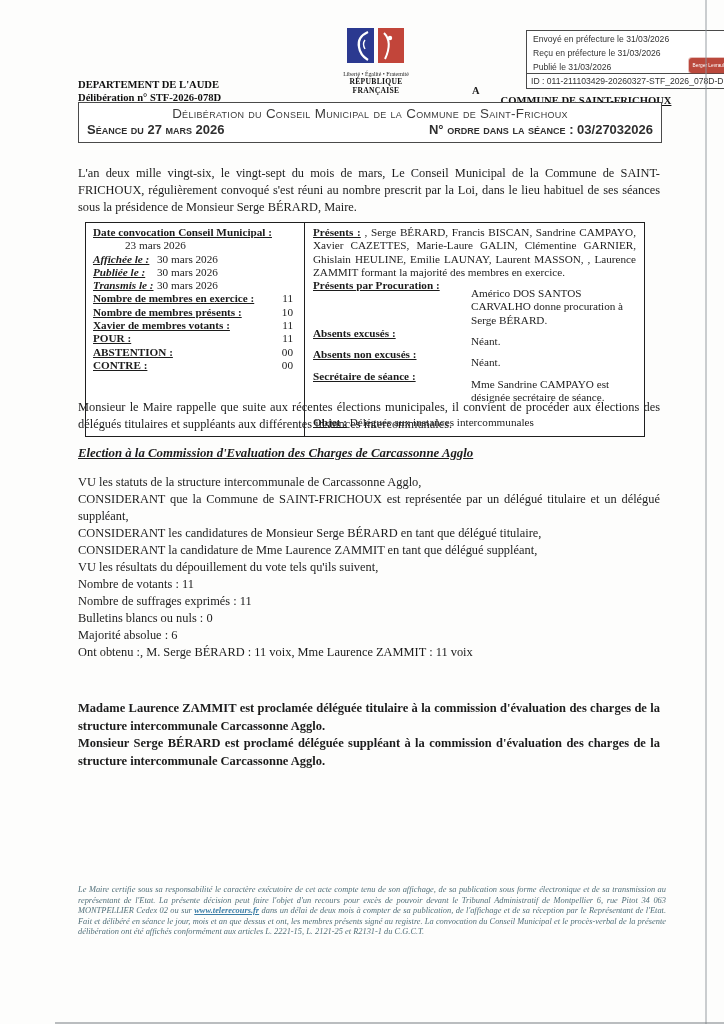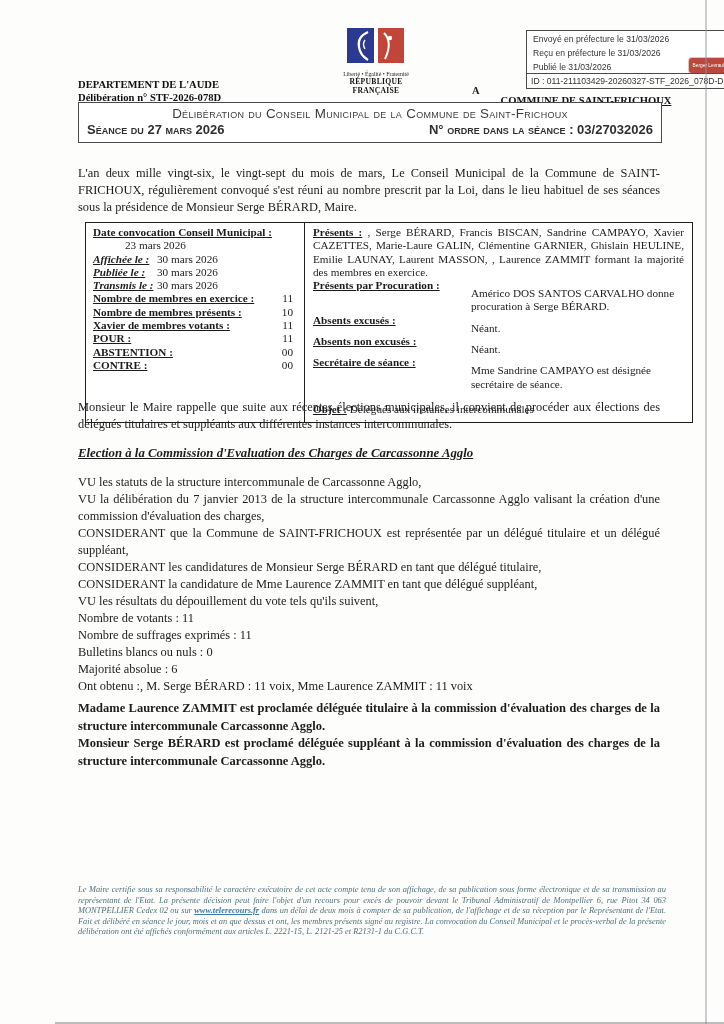--- a/index.html
+++ b/index.html
@@ -65,21 +65,21 @@
   .title-main{text-align:center;font-size:13.4px;letter-spacing:.3px;line-height:16px;}
   .title-row2{display:flex;justify-content:space-between;font-weight:bold;font-size:13px;line-height:16px;color:#2f2f2f;}
 
   
   .intro{
     position:absolute;left:78px;top:165px;width:582px;
     font-size:12.4px;line-height:17px;text-align:justify;
   }
 
   .meta-table{
-    position:absolute;left:85px;top:222px;width:608px;
+    position:absolute;left:85px;top:222px;width:560px;
     border:1.6px solid #1f1f1f;display:flex;background:#fff;
     font-size:11.2px;line-height:13.3px;
   }
   .col-left{width:219px;border-right:1.6px solid #1f1f1f;padding:3px 5px 8px 7px;}
   .col-right{flex:1;padding:3px 8px 6px 8px;}
   .lbl{font-weight:bold;text-decoration:underline;}
   .lbl-it{font-weight:bold;font-style:italic;text-decoration:underline;}
   .row-num{display:flex;justify-content:space-between;}
   .row-num .val{padding-right:6px;}
   .row-date{display:flex;}
@@ -233,21 +233,20 @@
       </div>
     </div>
   </div>
 
   <p class="para1">Monsieur le Maire rappelle que suite aux récentes élections municipales, il convient de procéder aux élections des délégués titulaires et suppléants aux différentes instances intercommunales.</p>
 
   <h3 class="section-heading">Election à la Commission d'Evaluation des Charges de Carcassonne Agglo</h3>
 
   <div class="motifs">
     <p>VU les statuts de la structure intercommunale de Carcassonne Agglo,</p>
-    <p>VU la délibération du 7 janvier 2013 de la structure intercommunale Carcassonne Agglo valisant la création d'une commission d'évaluation des charges,</p>
     <p>CONSIDERANT que la Commune de SAINT-FRICHOUX est représentée par un délégué titulaire et un délégué suppléant,</p>
     <p>CONSIDERANT les candidatures de Monsieur Serge BÉRARD en tant que délégué titulaire,</p>
     <p>CONSIDERANT la candidature de Mme Laurence ZAMMIT en tant que délégué suppléant,</p>
     <p>VU les résultats du dépouillement du vote tels qu'ils suivent,</p>
     <p class="result">Nombre de votants : 11</p>
     <p class="result">Nombre de suffrages exprimés : 11</p>
     <p class="result">Bulletins blancs ou nuls : 0</p>
     <p class="result">Majorité absolue : 6</p>
     <p class="result">Ont obtenu :, M. Serge BÉRARD : 11 voix, Mme Laurence ZAMMIT : 11 voix</p>
   </div>

